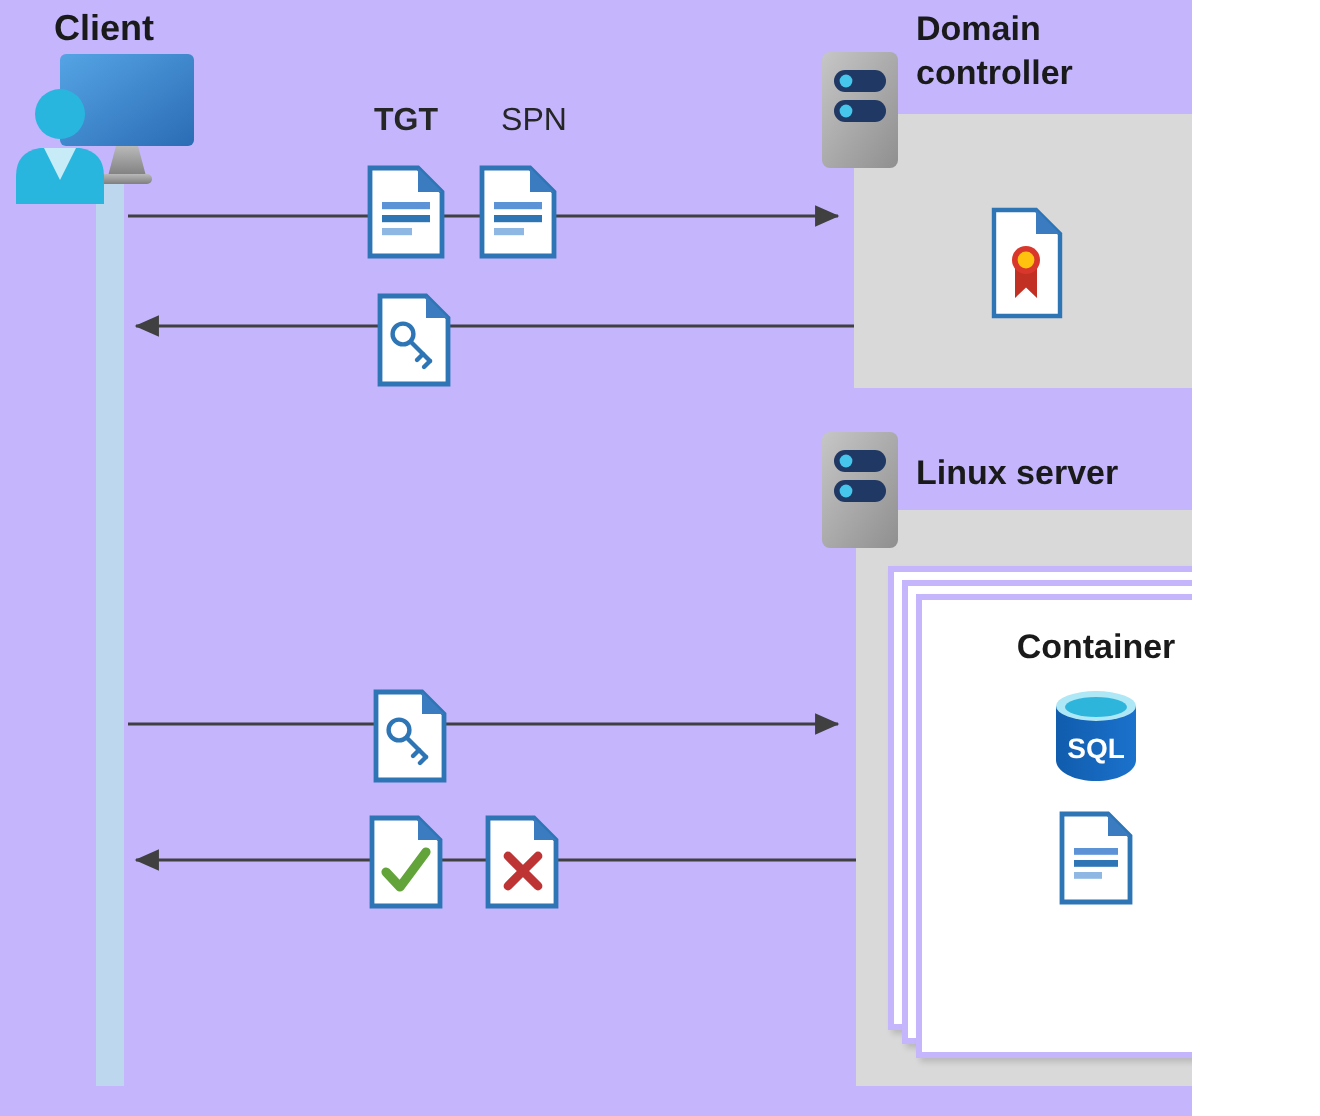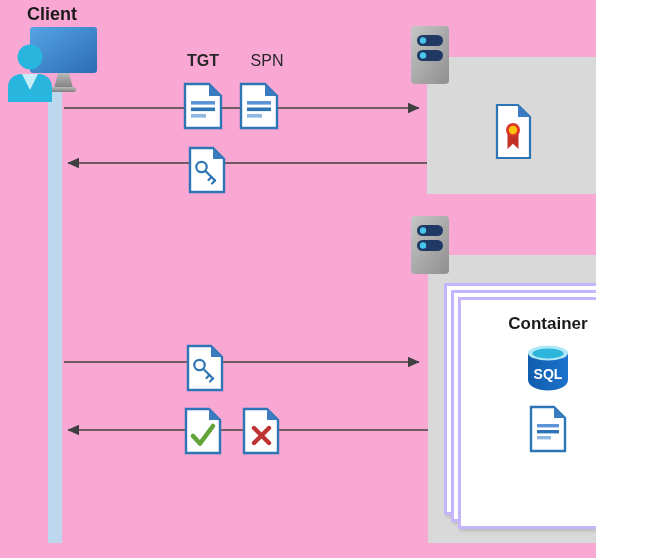--- a/index.html
+++ b/index.html
@@ -1,17 +1,17 @@
 <!DOCTYPE html>
 <html><head>
 <meta charset="utf-8">
 <style>
   html,body{margin:0;padding:0;background:#ffffff;}
   #canvas{
-    position:relative;width:596px;height:558px;background:#f9a8d4;overflow:hidden;
+    position:relative;width:596px;height:558px;background:#c4b5fd;overflow:hidden;
     font-family:"Liberation Sans","DejaVu Sans",sans-serif;
   }
   .abs{position:absolute;}
   .title{font-weight:bold;font-size:17px;color:#1a1a1a;line-height:22px;}
   .msg-label{font-size:16px;color:#262626;text-align:center;}
   .gray-box{background:#d9d9d9;}
   #lifeline{left:48px;top:90px;width:14px;height:453px;background:#BDD7EE;z-index:0;}
   #arrow-layer{left:0;top:0;z-index:1;}
   .icon{z-index:2;}
   .card{
@@ -134,37 +134,39 @@
           <stop offset="1" stop-color="#8f8f8f"></stop>
       </linearGradient>
     </defs>
     <rect x="1" y="1" width="38" height="58" rx="4" fill="url(#srv1)"></rect>
     <rect x="7" y="10" width="26" height="11" rx="5.5" fill="#1F3864"></rect>
     <circle cx="13" cy="15.5" r="3.2" fill="#45C6EA"></circle>
     <rect x="7" y="25" width="26" height="11" rx="5.5" fill="#1F3864"></rect>
     <circle cx="13" cy="30.5" r="3.2" fill="#45C6EA"></circle>
   </svg>
 
+  <div class="abs title" style="left:458px;top:4px;width:120px;z-index:2;">Domain controller</div>
 
   <svg class="abs icon" style="left:495px;top:103px;" width="37" height="57" viewBox="0 0 37 57">
     <path d="M2,2 H23 L35,14 V55 H2 Z" fill="#ffffff" stroke="#2E75B6" stroke-width="2.2"></path>
     <polygon points="23,2 35,14 23,14" fill="#3B7CC0"></polygon>
     <path d="M12.5,31 V46 L18,40.8 L23.5,46 V31 Z" fill="#C22F23"></path>
     <circle cx="18" cy="27" r="7" fill="#D9372B"></circle>
     <circle cx="18" cy="27" r="4.2" fill="#FFC20E"></circle>
   </svg>
 
   <svg class="abs icon" style="left:410px;top:215px;" width="40" height="60" viewBox="0 0 40 60">
     <rect x="1" y="1" width="38" height="58" rx="4" fill="url(#srv1)"></rect>
     <rect x="7" y="10" width="26" height="11" rx="5.5" fill="#1F3864"></rect>
     <circle cx="13" cy="15.5" r="3.2" fill="#45C6EA"></circle>
     <rect x="7" y="25" width="26" height="11" rx="5.5" fill="#1F3864"></rect>
     <circle cx="13" cy="30.5" r="3.2" fill="#45C6EA"></circle>
   </svg>
 
+  <div class="abs title" style="left:458px;top:226px;z-index:2;">Linux server</div>
 
   <div>
     <div class="card" style="left:444px;top:283px;width:174px;height:226px;z-index:1;"></div>
     <div class="card" style="left:451px;top:290px;width:174px;height:226px;z-index:1;"></div>
     <div class="card" id="container-card-front" style="left:458px;top:297px;width:174px;height:226px;z-index:2;">
       <div id="container-title">Container</div>
 
       <svg style="margin-top:10px;" width="44" height="47" viewBox="0 0 44 47">
         <defs>
           <linearGradient id="sqlb" x1="0" y1="0" x2="1" y2="0">

